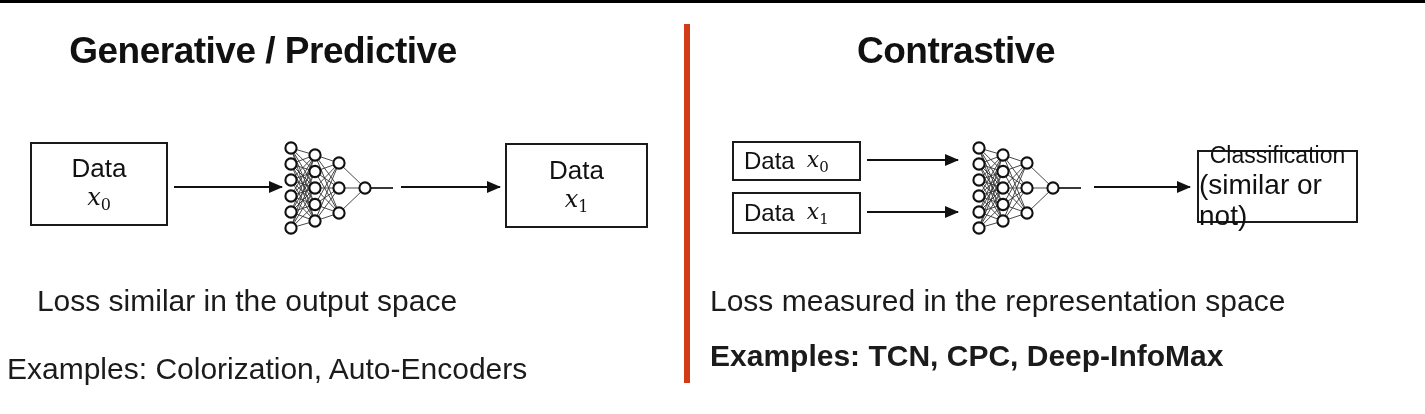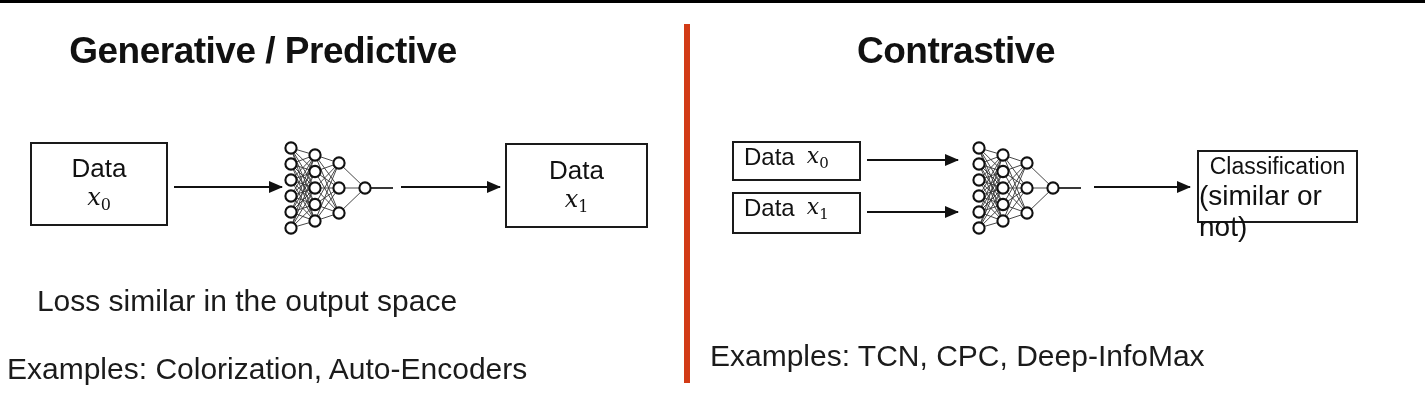--- a/index.html
+++ b/index.html
@@ -11,21 +11,21 @@
   .top-line { left: 0; top: 0; width: 1425px; height: 3px; background: #000; }
   .divider  { left: 684px; top: 24px; width: 6px; height: 359px; }
 
   .col-title {
     font-size: 37px; font-weight: 700; letter-spacing: -0.5px;
     text-align: center; color: #111; white-space: nowrap;
   }
 
   .databox {
     border: 2.5px solid #1a1a1a; background: #fff;
-    display: flex; flex-direction: column; justify-content: center;
+    display: flex; flex-direction: column; align-items: center; justify-content: center;
     text-align: center;
   }
   .databox .bigline { font-size: 26px; color: #111; line-height: 1.15; }
   .databox .smallline { font-size: 23px; line-height: 1.1; }
   .mvar { font-family: "DejaVu Serif", serif; font-style: italic; font-size: 24px; color: #111; }
   .msub { font-family: "DejaVu Serif", serif; font-style: normal; font-size: 16px; color: #111; vertical-align: -5px; }
   .databox.oneline { flex-direction: row; justify-content: flex-start; padding-left: 10px; }
   .databox.oneline .bigline { font-size: 24px; }
   .databox.oneline .mvar { font-size: 22px; margin-left: 12px; }
   .databox.oneline .msub { font-size: 15px; }
@@ -223,19 +223,20 @@
       <circle cx="34" cy="64.5" r="5.6" fill="#fff" stroke="#111" stroke-width="2.1"></circle>
       <circle cx="34" cy="81" r="5.6" fill="#fff" stroke="#111" stroke-width="2.1"></circle>
       <circle cx="58" cy="23" r="5.6" fill="#fff" stroke="#111" stroke-width="2.1"></circle>
       <circle cx="58" cy="48" r="5.6" fill="#fff" stroke="#111" stroke-width="2.1"></circle>
       <circle cx="58" cy="73" r="5.6" fill="#fff" stroke="#111" stroke-width="2.1"></circle>
       <circle cx="84" cy="48" r="5.6" fill="#fff" stroke="#111" stroke-width="2.1"></circle>
     </svg>
 
   <div class="abs arrow" style="left:404px; top:186px; width:96px;"></div>
 
-  <div class="abs classbox" style="left:507px; top:150px; width:161px; height:73px;justify-content:space-between;">
+  <div class="abs classbox" style="left:507px; top:150px; width:161px; height:73px;">
     <div class="l1">Classification</div>
     <div class="l2">(similar or not)</div>
   </div>
 
-  <div class="abs caption" style="left:20px; top:339px; width:492px;">Examples: TCN, CPC, Deep-InfoMax</div>
+  <div class="abs caption" style="left:20px; top:284px; width:492px;">Loss measured in the representation space</div>
+  <div class="abs caption" style="left:20px; top:339px; width:492px;font-weight:bold;">Examples: TCN, CPC, Deep-InfoMax</div>
 </div>
 
 </body></html>

